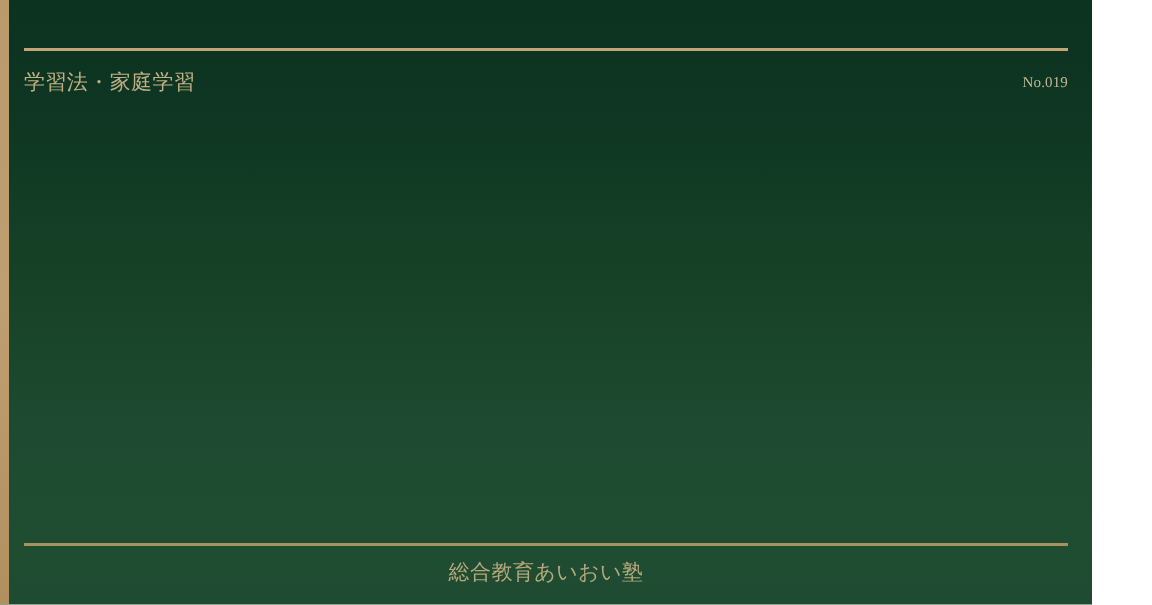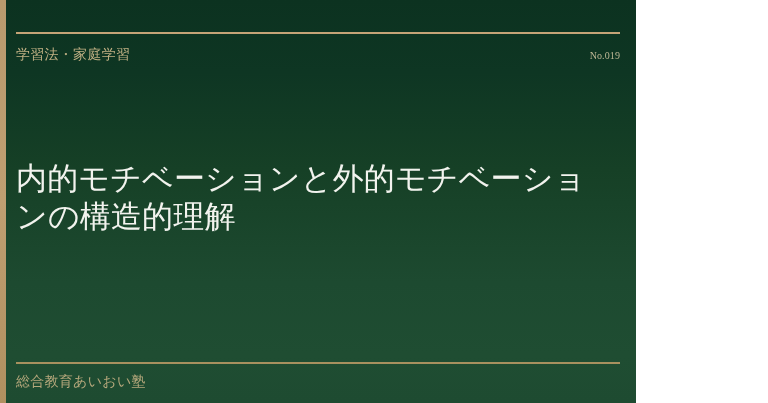--- a/index.html
+++ b/index.html
@@ -8,21 +8,21 @@
   }
   body {
     width: 768px;
     height: 403px;
     overflow: hidden;
     font-family: "Liberation Serif", "DejaVu Serif", serif;
   }
 
   #slide {
     position: relative;
-    width: 636px;
+    width: 728px;
     height: 403px;
     box-sizing: border-box;
     background: linear-gradient(to bottom,
         #0c3220 0%,
         #0e3623 18%,
         #164026 42%,
         #1d4a30 70%,
         #1f4d32 88%,
         #1e4b31 100%);
     overflow: hidden;
@@ -91,21 +91,21 @@
 
   
   #footer {
     position: absolute;
     left: 16px;
     right: 16px;
     top: 370px;
     height: 24px;
     display: flex;
     align-items: center;
-    justify-content: flex-start;
+    justify-content: center;
   }
   #brand-label {
     font-size: 14px;
     color: #b6a87c;
     letter-spacing: 0.02em;
     white-space: nowrap;
   }
 </style>
 </head>
 <body>
@@ -114,23 +114,20 @@
 
   <div id="edge-bar"></div>
 
   <div class="rule" id="rule-top"></div>
 
   <div id="header">
     <span id="category-label">学習法・家庭学習</span>
     <span id="issue-number">No.019</span>
   </div>
 
-  <div id="title-block">
-    <h1 id="slide-title">内的モチベーションと外的モチベーションの構造的理解</h1>
-  </div>
 
   <div class="rule" id="rule-bottom"></div>
 
   <div id="footer">
     <span id="brand-label">総合教育あいおい塾</span>
   </div>
 
 </div>
 
 </body></html>

